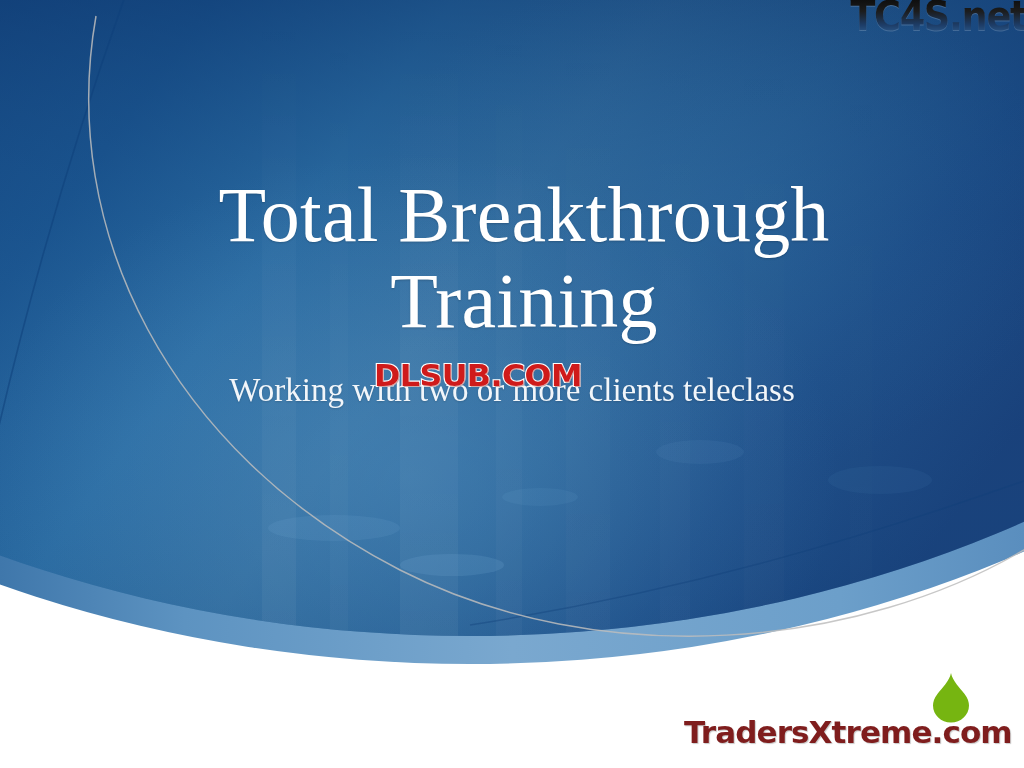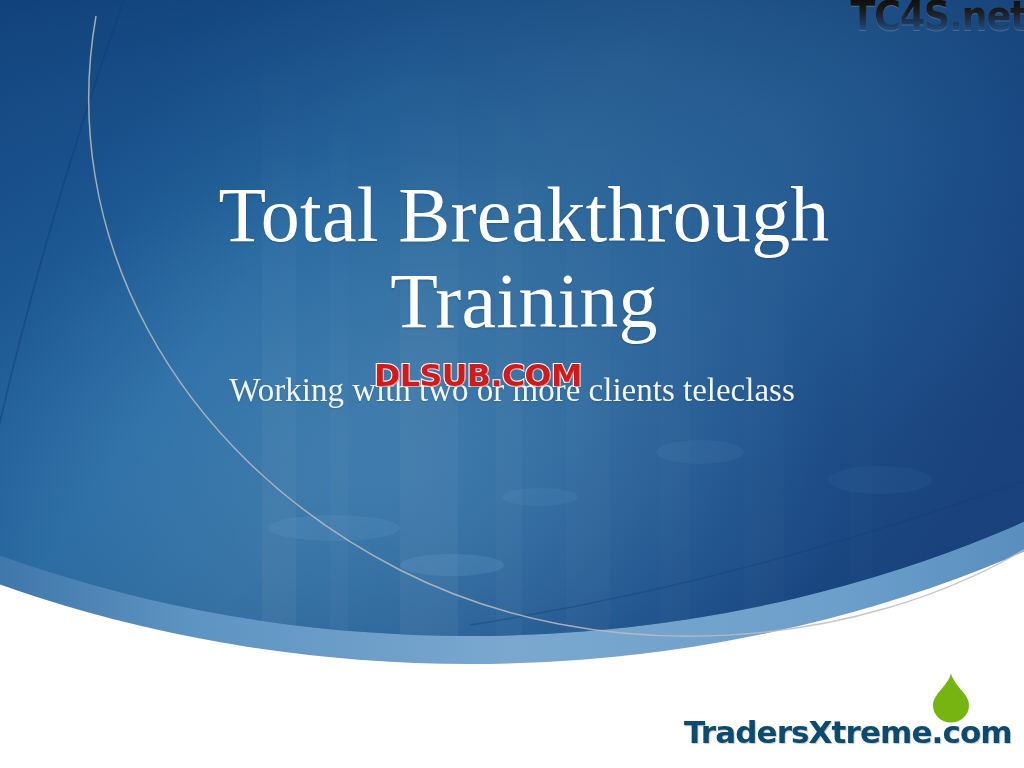--- a/index.html
+++ b/index.html
@@ -117,21 +117,21 @@
 
   #wm-tx {
     position: absolute;
     left: 684px;
     top: 717px;
     font-family: "DejaVu Sans", sans-serif;
     font-size: 31px;
     font-weight: bold;
     letter-spacing: -0.9px;
     line-height: 1;
-    color: #0c4a6e;
+    color: #7f1d1d;
     -webkit-text-stroke: 2.6px #ffffff;
     paint-order: stroke fill;
     text-shadow: 1px 1px 1px rgba(0,0,0,0.22);
   }
 
   #droplet {
     position: absolute;
     left: 930px;
     top: 672px;
   }

